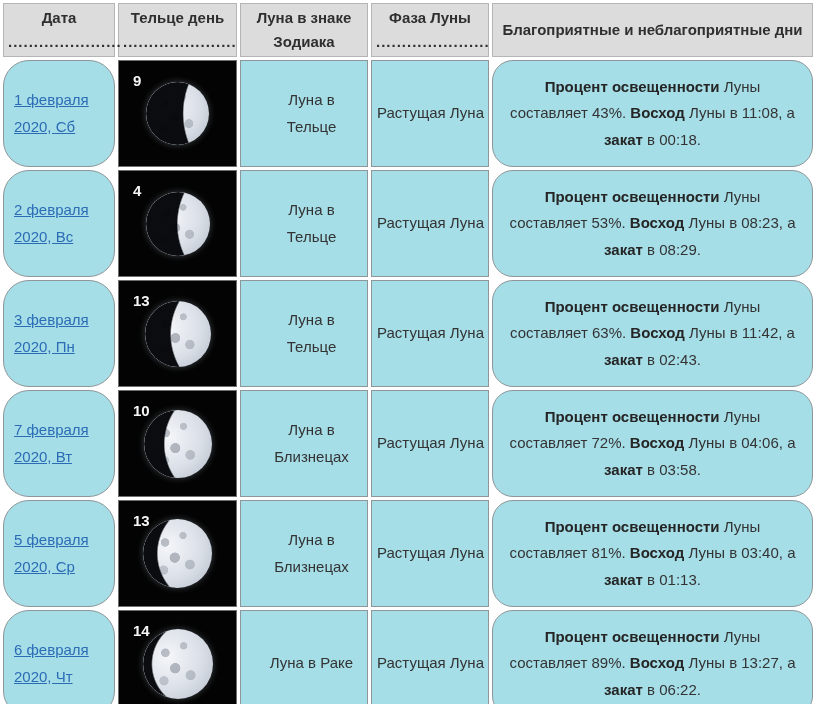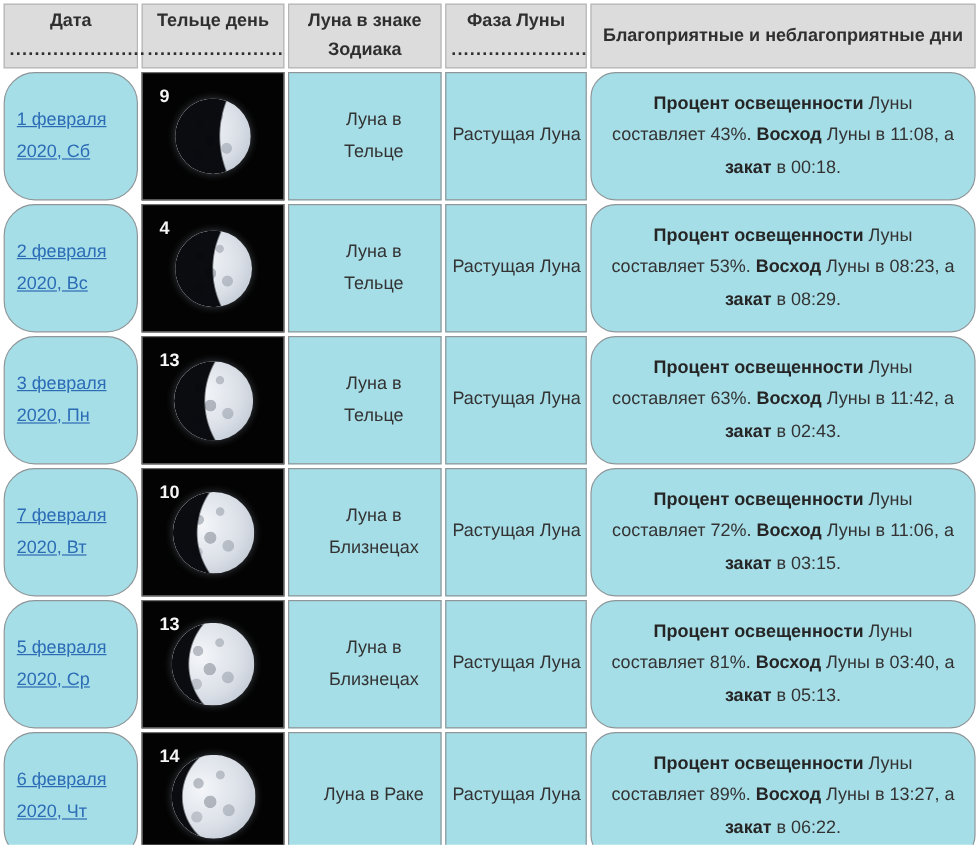--- a/index.html
+++ b/index.html
@@ -232,21 +232,21 @@
         </div>
       </div>
     </td>
     <td class="cell-zodiac">
       <span>Луна в Близнецах</span>
     </td>
     <td class="cell-phase">
       <span>Растущая Луна</span>
     </td>
     <td class="cell-desc">
-      <p><span class="seg-b">Процент освещенности</span><span> Луны составляет 72%. </span><span class="seg-b">Восход</span><span> Луны в 11:06, а </span><span class="seg-b">закат</span><span> в 03:15.</span></p>
+      <p><span class="seg-b">Процент освещенности</span><span> Луны составляет 72%. </span><span class="seg-b">Восход</span><span> Луны в 04:06, а </span><span class="seg-b">закат</span><span> в 03:58.</span></p>
     </td>
   </tr>
 
   <tr>
     <td class="cell-date">
       <a class="date-link" href="#">5 февраля 2020, Ср</a>
     </td>
     <td class="cell-moon">
       <span class="day-num">13</span>
       <div class="moon-wrap">
@@ -255,21 +255,21 @@
         </div>
       </div>
     </td>
     <td class="cell-zodiac">
       <span>Луна в Близнецах</span>
     </td>
     <td class="cell-phase">
       <span>Растущая Луна</span>
     </td>
     <td class="cell-desc">
-      <p><span class="seg-b">Процент освещенности</span><span> Луны составляет 81%. </span><span class="seg-b">Восход</span><span> Луны в 03:40, а </span><span class="seg-b">закат</span><span> в 05:13.</span></p>
+      <p><span class="seg-b">Процент освещенности</span><span> Луны составляет 81%. </span><span class="seg-b">Восход</span><span> Луны в 03:40, а </span><span class="seg-b">закат</span><span> в 01:13.</span></p>
     </td>
   </tr>
 
   <tr>
     <td class="cell-date">
       <a class="date-link" href="#">6 февраля 2020, Чт</a>
     </td>
     <td class="cell-moon">
       <span class="day-num">14</span>
       <div class="moon-wrap">

